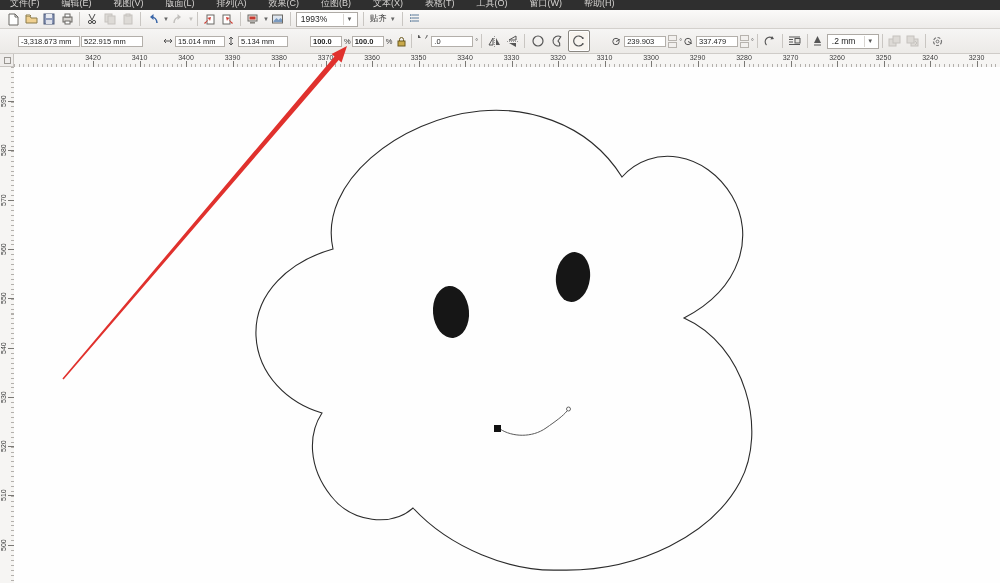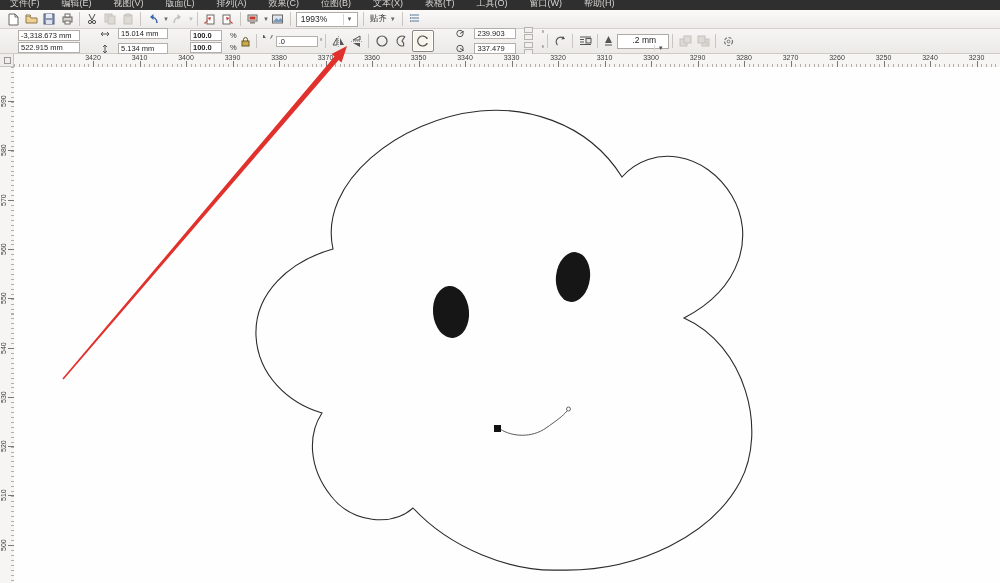--- a/index.html
+++ b/index.html
@@ -21,22 +21,22 @@
   .combo{height:15px;background:#fff;border:1px solid #aeaaa5;display:flex;align-items:center;
          font-size:8.5px;color:#222;padding:0 2px 0 4px;box-sizing:border-box;}
   .combo .cbox{margin-left:auto;width:11px;height:11px;display:flex;align-items:center;justify-content:center;
                font-size:6px;color:#555;border-left:1px solid #d8d5d1;}
   .snapwrap{display:flex;align-items:center;font-size:8.5px;color:#333;gap:2px;padding:0 3px;}
   
   .propbar{position:absolute;left:0;top:29px;width:1000px;height:25px;
            background:linear-gradient(#f6f5f4,#eceae7);border-bottom:1px solid #cfccc8;
            display:flex;align-items:center;padding:0 2px;box-sizing:border-box;}
   .pgroup{display:flex;align-items:center;gap:2px;}
-  .stack{display:flex;flex-direction:column;gap:1px;padding-left:16px;}
-  .frow{display:flex;align-items:center;gap:8px;}
+  .stack{display:flex;flex-direction:row;gap:1px;padding-left:16px;}
+  .frow{display:flex;align-items:center;gap:2px;}
   .field{height:9px;border:1px solid #b3afaa;background:#fff;font-size:7.5px;color:#222;
          padding:0 2px;font-family:"Liberation Sans",sans-serif;}
   .w60{width:56px;} .w44{width:44px;} .w30{width:26px;font-weight:bold;} .w38{width:36px;}
   .pct{font-size:7.5px;color:#333;}
   .deg{font-size:7px;color:#444;}
   .micon{width:14px;height:14px;display:flex;align-items:center;justify-content:center;}
   .sbtn{width:20px;height:20px;display:flex;align-items:center;justify-content:center;border-radius:2px;}
   .sbtn.sel{border:1px solid #8a8781;background:#f8f4ee;box-shadow:inset 0 0 0 1px #fff;}
   .spin{display:flex;flex-direction:column;gap:1px;}
   .spin i{display:block;width:7px;height:4px;border:1px solid #b7b3ae;background:#f2f0ee;}
@@ -369,21 +369,21 @@
       </span>
     </span>
   <span class="sep"></span>
   <div class="pgroup">
     <span class="micon">
         <svg width="11" height="12">
           <path d="M5.5 1L9 8H2z" fill="#555"></path>
           <path d="M2 10h7" stroke="#555"></path>
         </svg>
       </span>
-    <span class="combo" style="width:52px;flex-direction:column;">
+    <span class="combo" style="width:52px;">
       <span>.2 mm</span>
       <span class="cbox">▼</span>
     </span>
   </div>
   <span class="sep"></span>
   <span class="tbtn">
       <span class="micon dis-ic">
         <svg width="13" height="12">
           <rect x="1" y="4" width="7" height="7" fill="#ddd" stroke="#c5c2be"></rect>
           <rect x="5" y="1" width="7" height="7" fill="#eee" stroke="#c5c2be"></rect>

